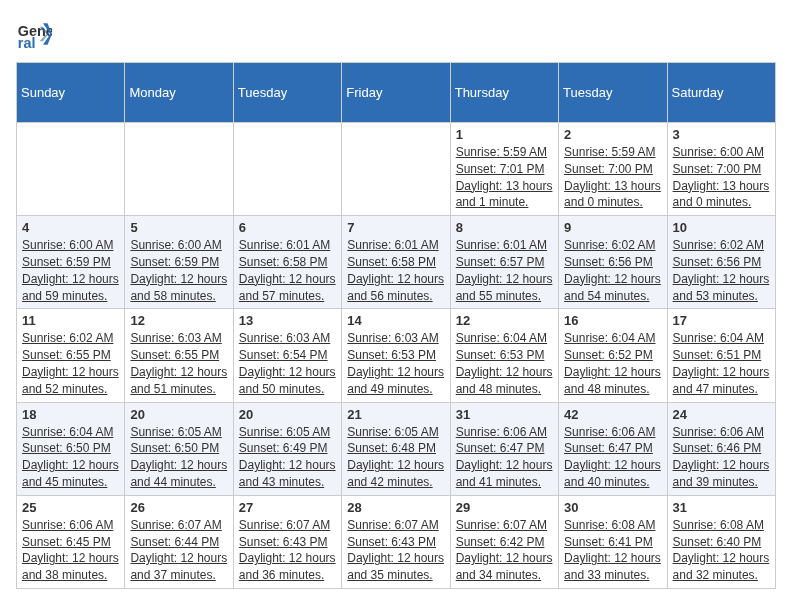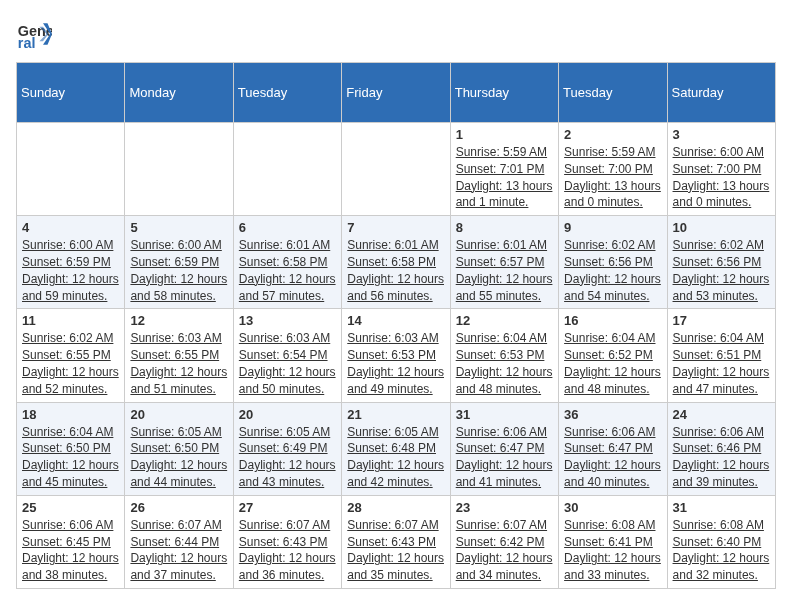--- a/index.html
+++ b/index.html
@@ -278,21 +278,21 @@
 and 42 minutes.</div>
         </td>
         <td>
           <span class="day-number">31</span>
           <div class="day-info" style="white-space: pre-line;">Sunrise: 6:06 AM
 Sunset: 6:47 PM
 Daylight: 12 hours
 and 41 minutes.</div>
         </td>
         <td>
-          <span class="day-number">36</span>
+          <span class="day-number">42</span>
           <div class="day-info" style="white-space: pre-line;">Sunrise: 6:06 AM
 Sunset: 6:47 PM
 Daylight: 12 hours
 and 40 minutes.</div>
         </td>
         <td>
           <span class="day-number">24</span>
           <div class="day-info" style="white-space: pre-line;">Sunrise: 6:06 AM
 Sunset: 6:46 PM
 Daylight: 12 hours
@@ -322,21 +322,21 @@
 and 36 minutes.</div>
         </td>
         <td>
           <span class="day-number">28</span>
           <div class="day-info" style="white-space: pre-line;">Sunrise: 6:07 AM
 Sunset: 6:43 PM
 Daylight: 12 hours
 and 35 minutes.</div>
         </td>
         <td>
-          <span class="day-number">23</span>
+          <span class="day-number">29</span>
           <div class="day-info" style="white-space: pre-line;">Sunrise: 6:07 AM
 Sunset: 6:42 PM
 Daylight: 12 hours
 and 34 minutes.</div>
         </td>
         <td>
           <span class="day-number">30</span>
           <div class="day-info" style="white-space: pre-line;">Sunrise: 6:08 AM
 Sunset: 6:41 PM
 Daylight: 12 hours

